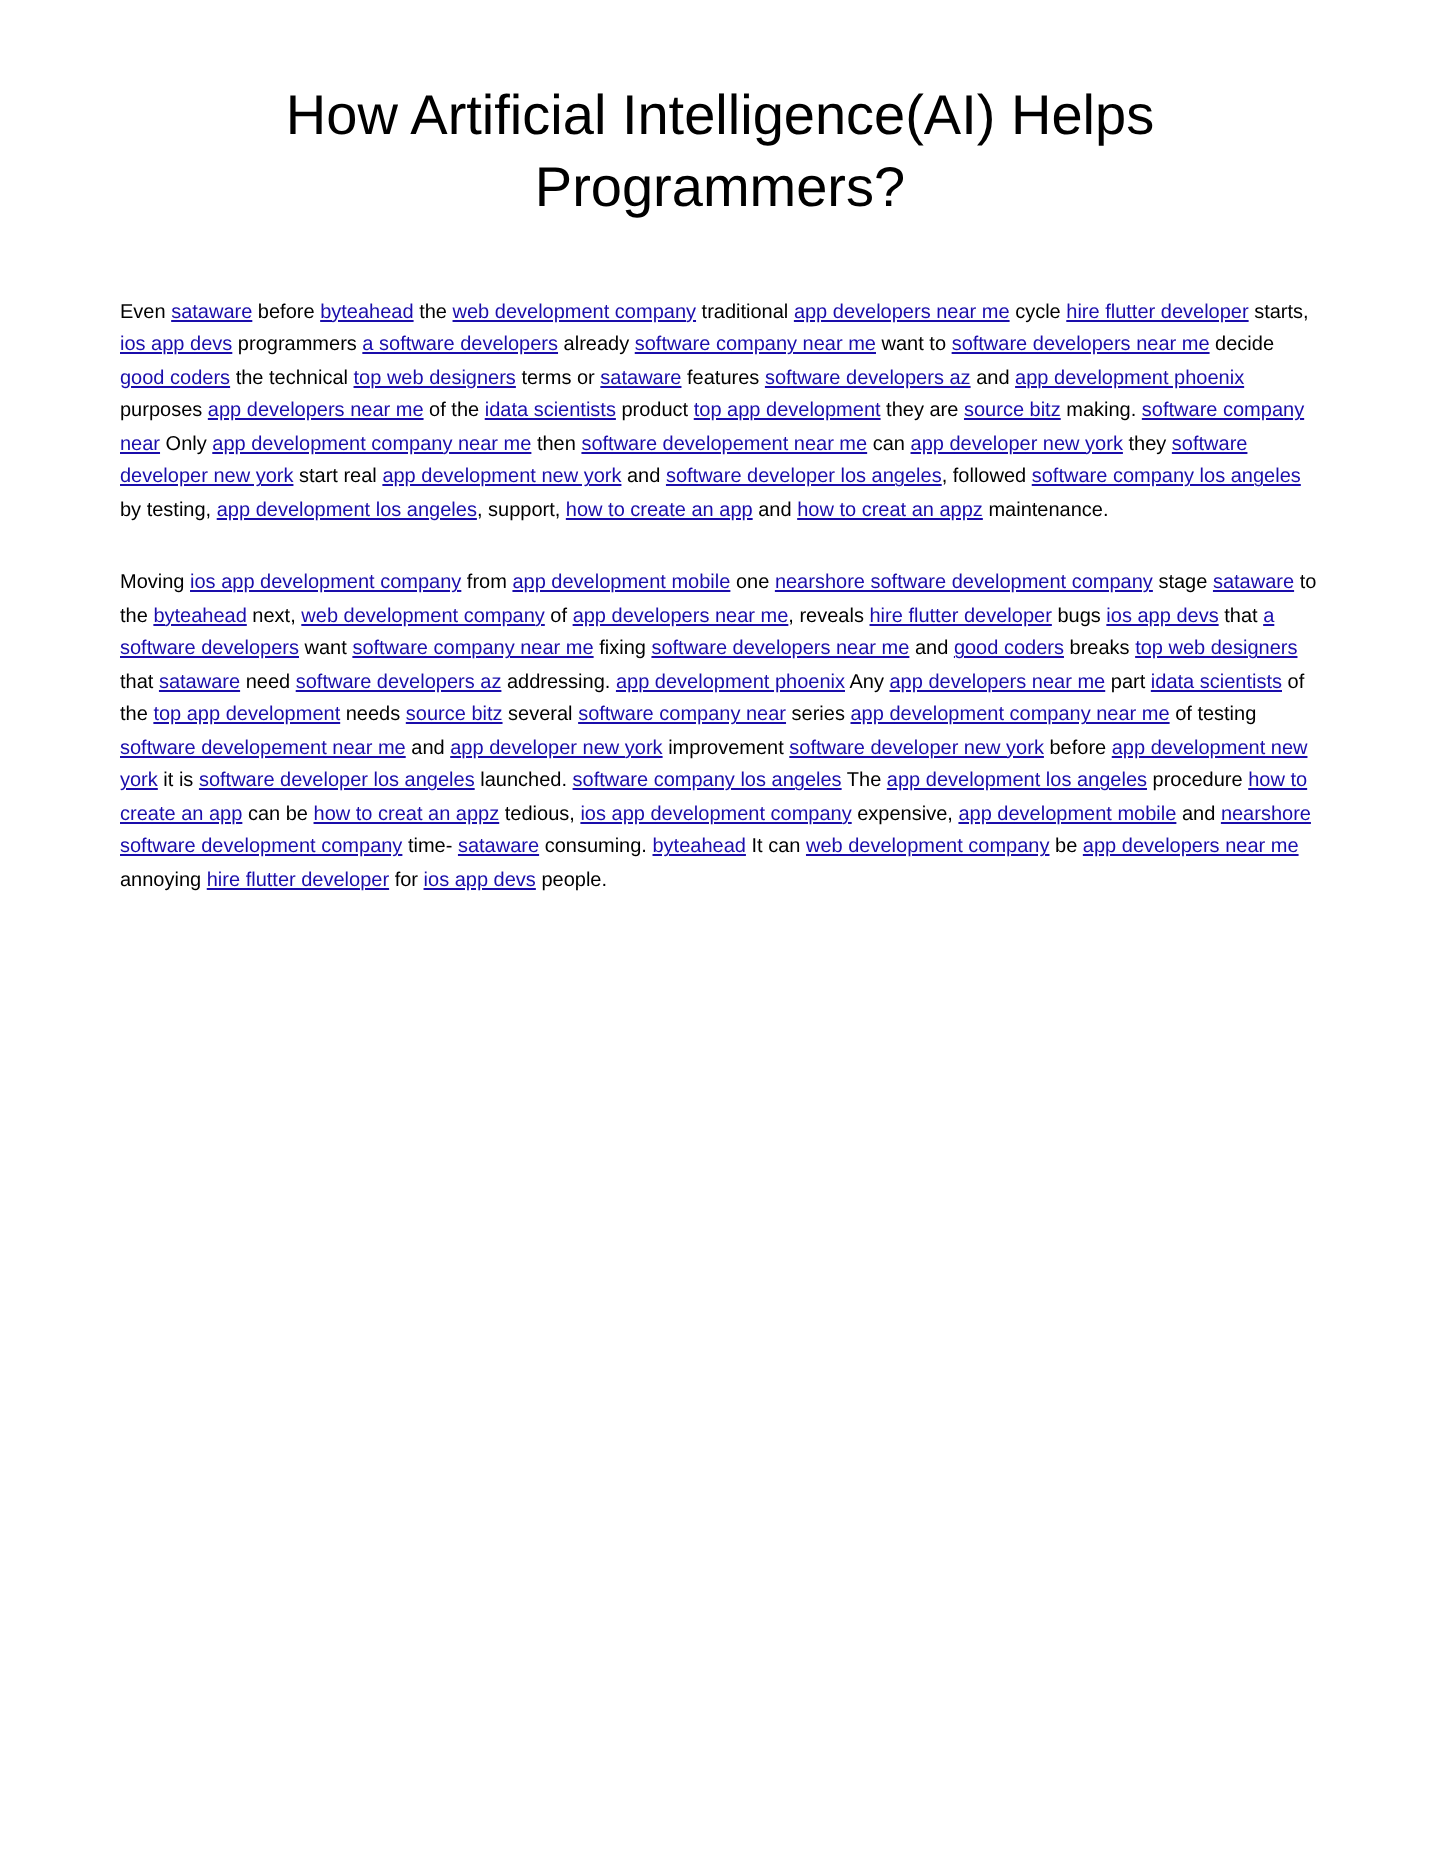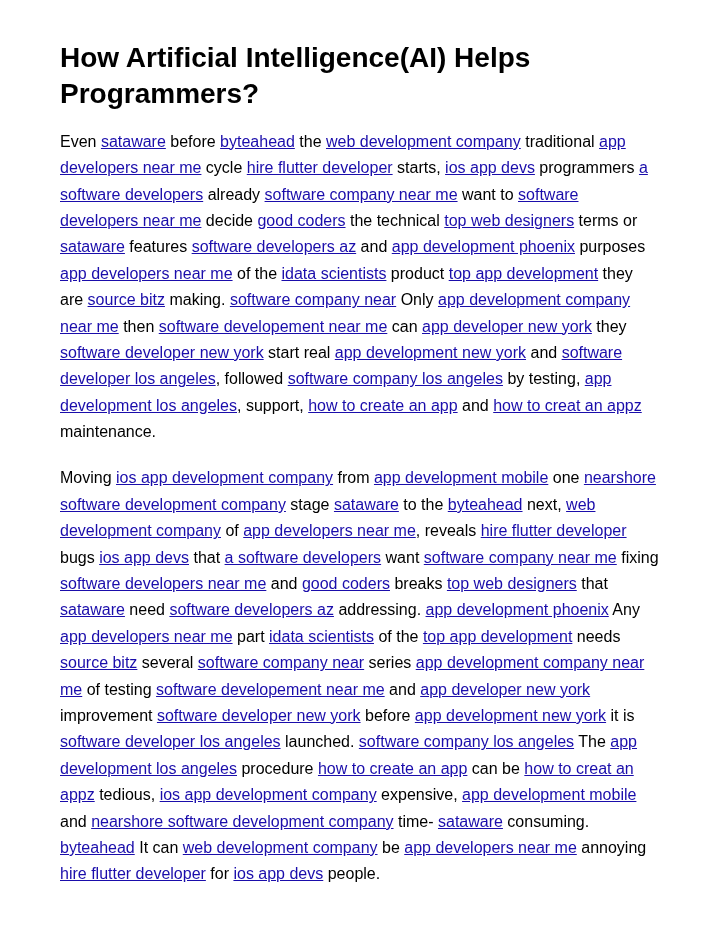--- a/index.html
+++ b/index.html
@@ -11,29 +11,29 @@
       background: #ffffff;
       font-family: Arial, sans-serif;
       font-size: 16px;
       line-height: 1.6;
       color: #000000;
       padding: 40px 60px;
       max-width: 720px;
       margin: 0 auto;
     }
     h1 {
-      text-align: left;
+      text-align: center;
       font-size: 28px;
-      font-weight: bold;
-      margin-bottom: 16px;
+      font-weight: normal;
+      margin-bottom: 36px;
       line-height: 1.3;
     }
     .paragraph {
       margin-bottom: 20px;
-      font-size: 16px;
+      font-size: 10px;
       line-height: 1.65;
     }
     a {
       color: #1a0dab;
       text-decoration: underline;
     }
   </style>
 </head>
 <body>
 

